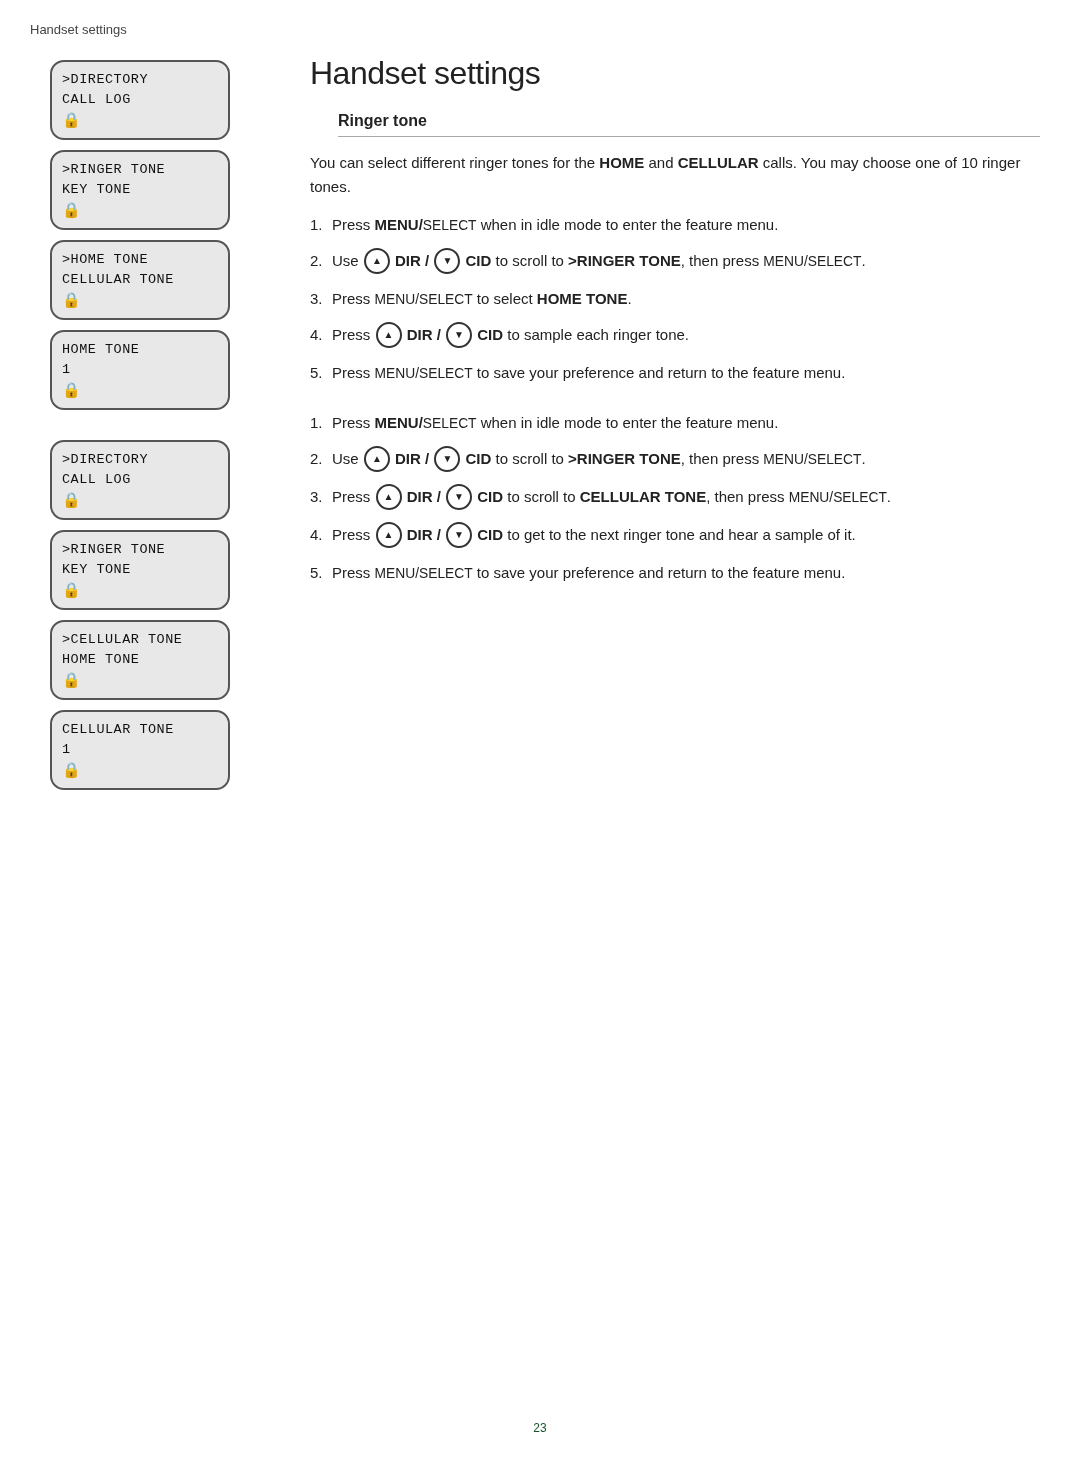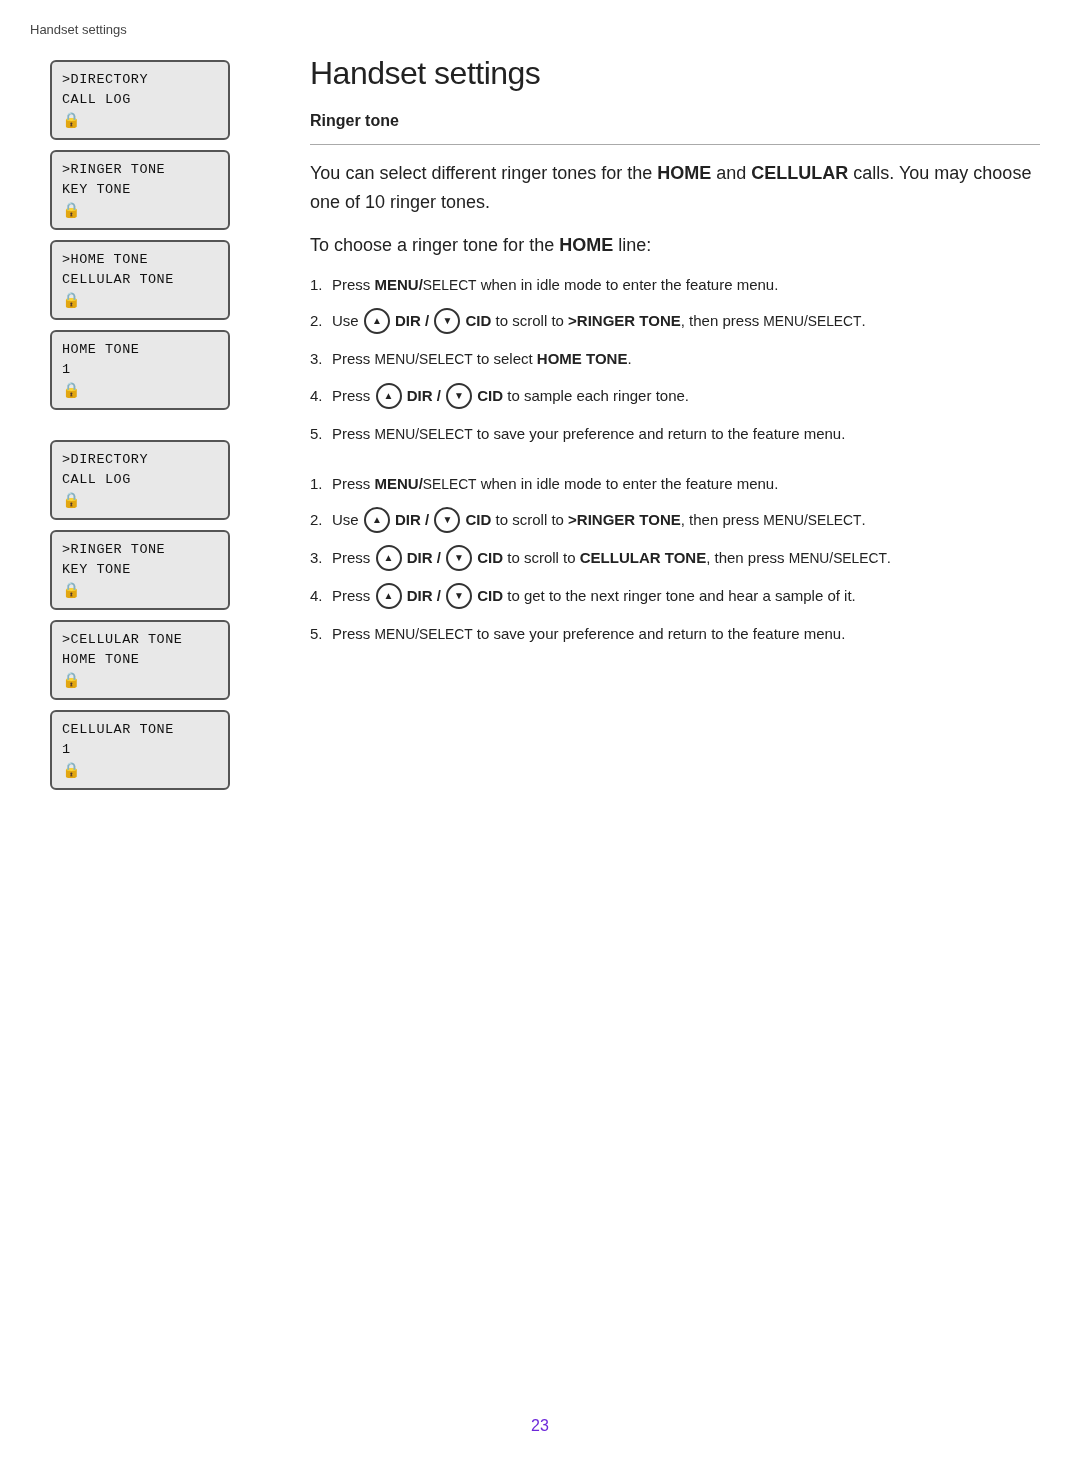--- a/index.html
+++ b/index.html
@@ -19,22 +19,22 @@
       left: 30px;
       font-size: 13px;
       color: #444;
     }
 
     .page-number {
       position: absolute;
       bottom: 30px;
       left: 50%;
       transform: translateX(-50%);
-      font-size: 16px;
-      color: #6d28d9;
+      font-size: 12px;
+      color: #14532d;
     }
 
     
     .left-col {
       position: absolute;
       left: 50px;
       top: 60px;
       width: 210px;
     }
 
@@ -42,21 +42,21 @@
     .right-col {
       position: absolute;
       left: 310px;
       top: 55px;
       right: 40px;
     }
 
     
     .lcd-screen {
       border: 2px solid #555;
-      border-radius: 6px;
+      border-radius: 14px;
       background: #e8e8e8;
       padding: 8px 10px 10px 10px;
       margin-bottom: 10px;
       font-family: 'Courier New', Courier, monospace;
       font-size: 13.5px;
       color: #111;
       width: 180px;
       min-height: 80px;
       position: relative;
     }
@@ -85,30 +85,31 @@
       color: #222;
       margin-bottom: 20px;
       letter-spacing: -0.5px;
     }
 
     
     .section-heading {
       font-size: 16px;
       font-weight: bold;
       margin-bottom: 4px;
-      padding-bottom: 14px;
+      padding-bottom: 6px;
       border-bottom: 1px solid #aaa;
       margin-bottom: 14px;
+      margin-left: 28px;
     }
 
     
     .body-para {
       margin-bottom: 14px;
       line-height: 1.6;
-      font-size: 18px;
+      font-size: 15px;
     }
 
     
     .instruction-list {
       margin-left: 0;
       margin-bottom: 20px;
       list-style: none;
     }
 
     .instruction-list li {
@@ -222,23 +223,20 @@
   <h1 class="page-title">Handset settings</h1>
 
   <div class="section-heading">Ringer tone</div>
 
   <p class="body-para">
     You can select different ringer tones for the <span class="bold">HOME</span>
     and <span class="bold">CELLULAR</span> calls. You may choose one of 10
     ringer tones.
   </p>
 
-  <p class="body-para">
-    To choose a ringer tone for the <span class="bold">HOME</span> line:
-  </p>
 
   <ol class="instruction-list">
     <li>
       <span class="step-num">1.</span>
       <span class="step-text">
         Press <span class="bold">MENU/<span class="bold-small">SELECT</span></span> when in idle mode to enter the feature menu.
       </span>
     </li>
     <li>
       <span class="step-num">2.</span>

